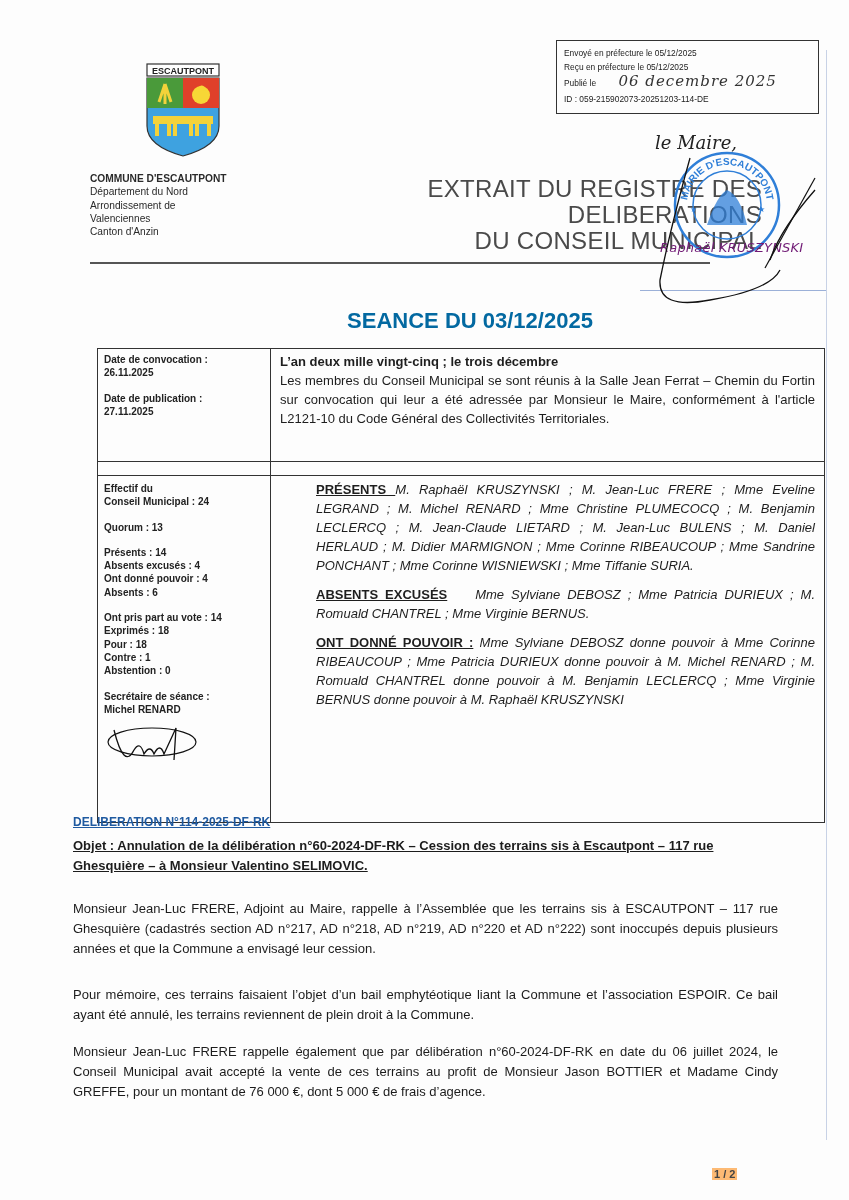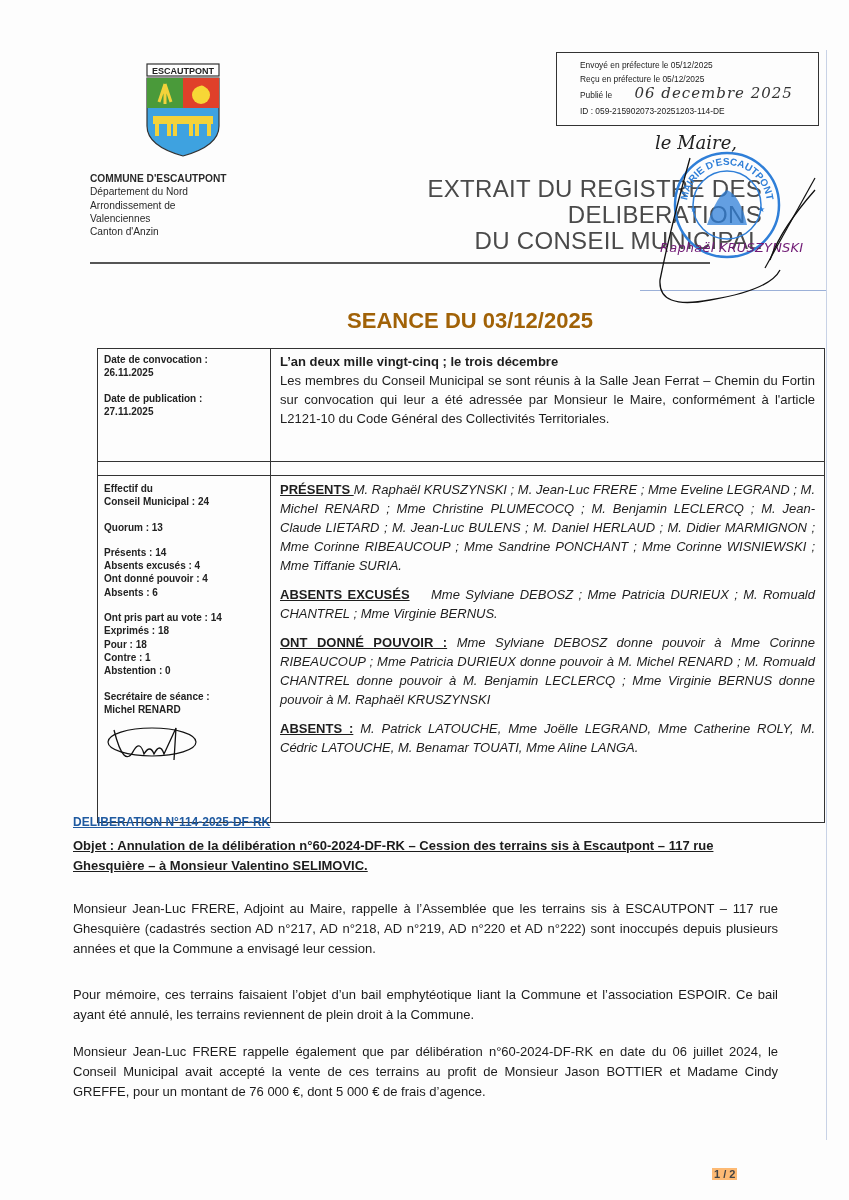--- a/index.html
+++ b/index.html
@@ -8,22 +8,22 @@
       background: #fdfdfd;
       font-family: "Liberation Sans", sans-serif;
       color: #1c1c1c;
     }
     .scan-edge {
       position: absolute; top: 50px; bottom: 60px; left: 826px; width: 1px;
       background: #c8d2e6;
     }
     
     .pref-box {
-      position: absolute; left: 556px; top: 52px; width: 263px; height: 74px;
-      border: 1.5px solid #333; box-sizing: border-box; padding: 4px 23px;
+      position: absolute; left: 556px; top: 40px; width: 263px; height: 74px;
+      border: 1.5px solid #333; box-sizing: border-box; padding: 4px 7px;
       font-size: 8.4px; line-height: 16px; color: #222;
     }
     .pref-box .hand {
       font-family: "DejaVu Serif", serif; font-style: italic; font-size: 15px;
       color: #333; letter-spacing: 1px; margin-left: 20px;
     }
     
     .logo { position: absolute; left: 145px; top: 62px; width: 76px; height: 96px; }
     .commune {
       position: absolute; left: 90px; top: 172px; width: 200px; text-align: left;
@@ -42,32 +42,32 @@
     }
     .mayor-name {
       position: absolute; left: 660px; top: 240px; font-family: "DejaVu Sans", sans-serif;
       font-size: 13px; color: #701a75; letter-spacing: 0.2px; font-style: italic;
     }
     .seal { position: absolute; left: 672px; top: 150px; width: 110px; height: 110px; }
     .sig-mayor { position: absolute; left: 630px; top: 150px; width: 200px; height: 165px; }
 
     .seance {
       position: absolute; left: 90px; top: 308px; width: 730px; text-align: center;
-      font-size: 22px; font-weight: bold; color: #a16207;
+      font-size: 22px; font-weight: bold; color: #0369a1;
       padding-left: 30px; box-sizing: border-box;
     }
     
     .tbl { position: absolute; left: 97px; top: 348px; width: 728px; border: 1.5px solid #333; box-sizing: border-box; }
     .row { display: flex; border-bottom: 1.5px solid #333; }
     .row:last-child { border-bottom: none; }
     .lcol { width: 173px; border-right: 1.5px solid #333; padding: 4px 6px; box-sizing: border-box;
       font-size: 10px; font-weight: bold; line-height: 13.3px; color: #222; }
     .rcol { flex: 1; padding: 3px 9px; box-sizing: border-box; font-size: 13px; line-height: 19px; color: #1e1e1e; text-align: justify; }
     .row1 { height: 112px; }
-    .row2 { height: 346px; }
+    .row2 { height: 346px; gap: 36px; }
     .gap { height: 13px; }
     .rcol .lead { font-weight: bold; }
     .rcol p { margin: 0 0 10px 0; text-align: justify; }
     .it { font-style: italic; }
     .lbl { font-weight: bold; text-decoration: underline; font-style: normal; }
     .sig-sec { width: 95px; height: 55px; margin-top: 4px; }
 
     .delib-num {
       position: absolute; left: 73px; top: 815px; font-size: 12px; font-weight: bold;
       color: #1f5aa0; text-decoration: underline;
@@ -200,23 +200,20 @@
     <div class="rcol" style="padding-top:4px;">
       <p>
         <span class="lbl">PRÉSENTS </span><span class="it">M. Raphaël KRUSZYNSKI ; M. Jean-Luc FRERE ; Mme Eveline LEGRAND ; M. Michel RENARD ; Mme Christine PLUMECOCQ ; M. Benjamin LECLERCQ ; M. Jean-Claude LIETARD ; M. Jean-Luc BULENS ; M. Daniel HERLAUD ; M. Didier MARMIGNON ; Mme Corinne RIBEAUCOUP ; Mme Sandrine PONCHANT ; Mme Corinne WISNIEWSKI ; Mme Tiffanie SURIA.</span>
       </p>
       <p>
         <span class="lbl">ABSENTS EXCUSÉS</span>&nbsp;&nbsp;&nbsp;&nbsp;<span class="it">Mme Sylviane DEBOSZ ; Mme Patricia DURIEUX ; M. Romuald CHANTREL ; Mme Virginie BERNUS.</span>
       </p>
       <p>
         <span class="lbl">ONT DONNÉ POUVOIR :</span> <span class="it">Mme Sylviane DEBOSZ donne pouvoir à Mme Corinne RIBEAUCOUP ; Mme Patricia DURIEUX donne pouvoir à M. Michel RENARD ; M. Romuald CHANTREL donne pouvoir à M. Benjamin LECLERCQ ; Mme Virginie BERNUS donne pouvoir à M. Raphaël KRUSZYNSKI</span>
       </p>
-      <p>
-        <span class="lbl">ABSENTS :</span> <span class="it">M. Patrick LATOUCHE, Mme Joëlle LEGRAND, Mme Catherine ROLY, M. Cédric LATOUCHE, M. Benamar TOUATI, Mme Aline LANGA.</span>
-      </p>
     </div>
   </div>
 </div>
 
 <div class="delib-num">DELIBERATION N°114-2025-DF-RK</div>
 <div class="objet">Objet : Annulation de la délibération n°60-2024-DF-RK – Cession des terrains sis à Escautpont – 117 rue Ghesquière – à Monsieur Valentino SELIMOVIC.</div>
 <div class="body-text p1">Monsieur Jean-Luc FRERE, Adjoint au Maire, rappelle à l’Assemblée que les terrains sis à ESCAUTPONT – 117 rue Ghesquière (cadastrés section AD n°217, AD n°218, AD n°219, AD n°220 et AD n°222) sont inoccupés depuis plusieurs années et que la Commune a envisagé leur cession.</div>
 <div class="body-text p2">Pour mémoire, ces terrains faisaient l’objet d’un bail emphytéotique liant la Commune et l’association ESPOIR. Ce bail ayant été annulé, les terrains reviennent de plein droit à la Commune.</div>
 <div class="body-text p3">Monsieur Jean-Luc FRERE rappelle également que par délibération n°60-2024-DF-RK en date du 06 juillet 2024, le Conseil Municipal avait accepté la vente de ces terrains au profit de Monsieur Jason BOTTIER et Madame Cindy GREFFE, pour un montant de 76 000 €, dont 5 000 € de frais d’agence.</div>
 

